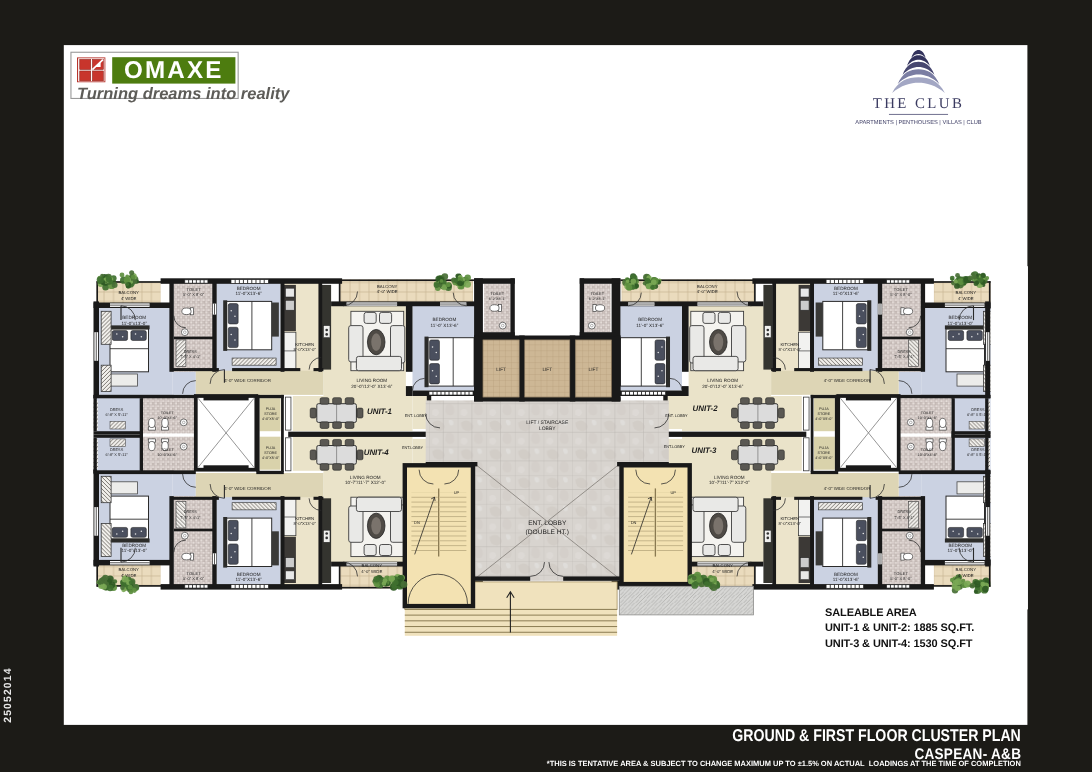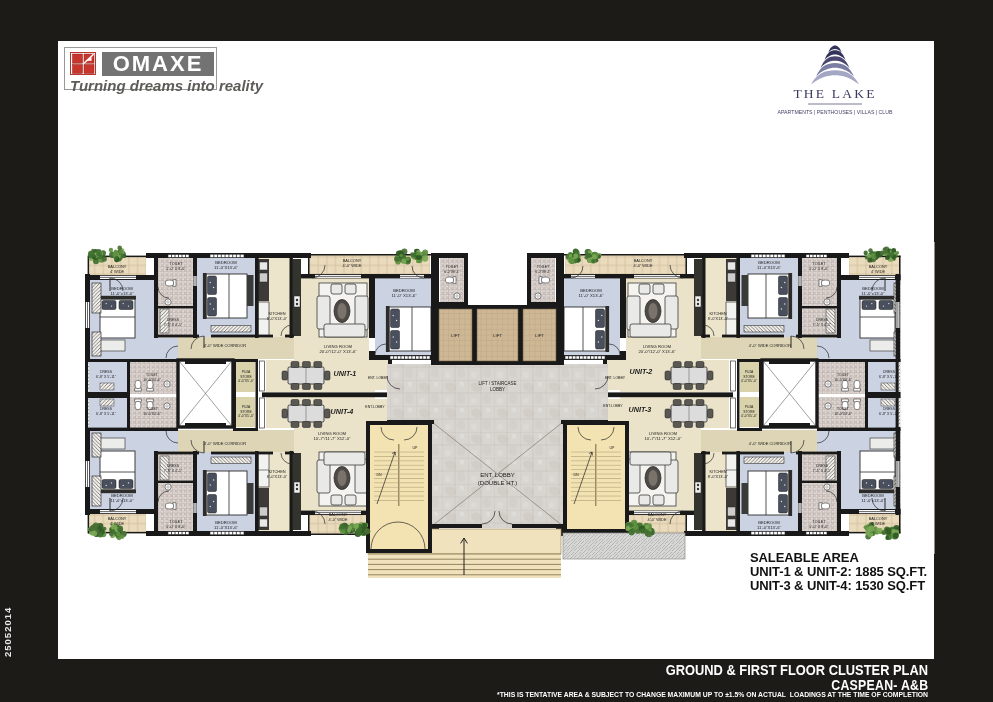--- a/index.html
+++ b/index.html
@@ -1,23 +1,23 @@
 <!DOCTYPE html>
 <html><head><meta charset="utf-8">
 <style>
 html,body{margin:0;padding:0;}
 body{width:993px;height:702px;background:#1c1b17;font-family:"Liberation Sans",sans-serif;position:relative;overflow:hidden;}
 .sheet{position:absolute;left:58px;top:41px;width:876px;height:618px;background:#ffffff;}
 .omaxe{position:absolute;left:6px;top:6px;width:151px;height:41px;border:1px solid #999;background:#fff;}
-.omaxe .blue{position:absolute;left:37px;top:3.5px;width:112px;height:24px;background:#737373;color:#fff;font-weight:bold;font-size:22px;text-align:center;line-height:24px;letter-spacing:2px;}
+.omaxe .blue{position:absolute;left:37px;top:3.5px;width:112px;height:24px;background:#4d7c0f;color:#fff;font-weight:bold;font-size:22px;text-align:center;line-height:24px;letter-spacing:2px;}
 .omaxe .tag{position:absolute;left:5px;top:28.5px;color:#5d5c58;font-style:italic;font-weight:bold;font-size:15px;white-space:nowrap;}
 .lake{position:absolute;left:677px;top:2px;width:200px;text-align:center;color:#39395e;}
 .lake .nm{font-family:"Liberation Serif",serif;font-size:13.5px;letter-spacing:2.2px;margin-top:1px;color:#3a3a60;}
 .lake .sub{font-size:5.2px;letter-spacing:0;margin-top:3px;color:#44446a;}
-.saleable{position:absolute;left:692px;top:510px;color:#111;font-weight:bold;font-size:13px;line-height:13.8px;letter-spacing:-0.1px;}
+.saleable{position:absolute;left:692px;top:510px;color:#111;font-weight:bold;font-size:10px;line-height:13.8px;letter-spacing:-0.1px;}
 .side{position:absolute;left:2px;top:657px;color:#e8e8e8;font-size:9.5px;font-weight:bold;transform:rotate(-90deg);transform-origin:top left;letter-spacing:1px;}
 .b1{position:absolute;right:65px;top:661px;color:#fff;font-weight:bold;font-size:15.5px;transform:scaleX(0.83);transform-origin:100% 50%;white-space:nowrap;}
 .b2{position:absolute;right:65px;top:677px;color:#fff;font-weight:bold;font-size:14px;letter-spacing:.3px;transform:scaleX(0.88);transform-origin:100% 50%;white-space:nowrap;}
 .b3{position:absolute;right:65px;top:691px;color:#fff;font-weight:bold;font-size:6.8px;}
 </style></head>
 <body>
 
 <div class="sheet">
 
   <div class="omaxe">
@@ -37,21 +37,21 @@
 
   <div class="lake">
 
     <svg width="66" height="42" viewBox="0 0 66 42" style="display:block;margin:0 auto;">
       <path d="M26.5 9.5 C28 4.5 30.5 2.5 33 2.5 C35.5 2.5 38 4.5 39.5 9.5 C37 6.8 35 6 33 6 C31 6 29 6.8 26.5 9.5 Z" fill="#33335c"></path>
       <path d="M22.5 17 C25 9.5 29 7.2 33 7.2 C37 7.2 41 9.5 43.5 17 C39.5 12.6 36 11.4 33 11.4 C30 11.4 26.5 12.6 22.5 17 Z" fill="#33335c"></path>
       <path d="M18.5 25 C22 15.8 27.5 13.2 33 13.2 C38.5 13.2 44 15.8 47.5 25 C42.5 19.5 37.5 17.8 33 17.8 C28.5 17.8 23.5 19.5 18.5 25 Z" fill="#474770"></path>
       <path d="M14 33.5 C18.5 23 25.5 20 33 20 C40.5 20 47.5 23 52 33.5 C45.5 27 38.5 24.8 33 24.8 C27.5 24.8 20.5 27 14 33.5 Z" fill="#7b7ea3"></path>
       <path d="M9 41.5 C14.5 30.5 23 27.2 33 27.2 C43 27.2 51.5 30.5 57 41.5 C49 34.5 40 32.2 33 32.2 C26 32.2 17 34.5 9 41.5 Z" fill="#a3a7c4"></path>
     </svg>
-    <div class="nm">THE LAKE</div>
+    <div class="nm">THE CLUB</div>
     <svg width="54" height="3" viewBox="0 0 54 3" style="display:block;margin:1px auto 0;">
         <line x1="0" y1="1" x2="54" y2="1" stroke="#6a6a8a" stroke-width="0.9"></line>
       </svg>
     <div class="sub">APARTMENTS&nbsp;|&nbsp;PENTHOUSES&nbsp;|&nbsp;VILLAS&nbsp;|&nbsp;CLUB</div>
   </div>
 
   <div class="saleable">SALEABLE AREA<br>UNIT-1 &amp; UNIT-2: 1885 SQ.FT.<br>UNIT-3 &amp; UNIT-4: 1530 SQ.FT</div>
 
   <div id="planwrap" style="position:absolute;left:-58px;top:-41px;width:939px;height:702px;margin-top:16px;">
       <svg width="993" height="702" viewBox="0 0 993 702" xmlns="http://www.w3.org/2000/svg" style="position:absolute;left:0;top:0">

